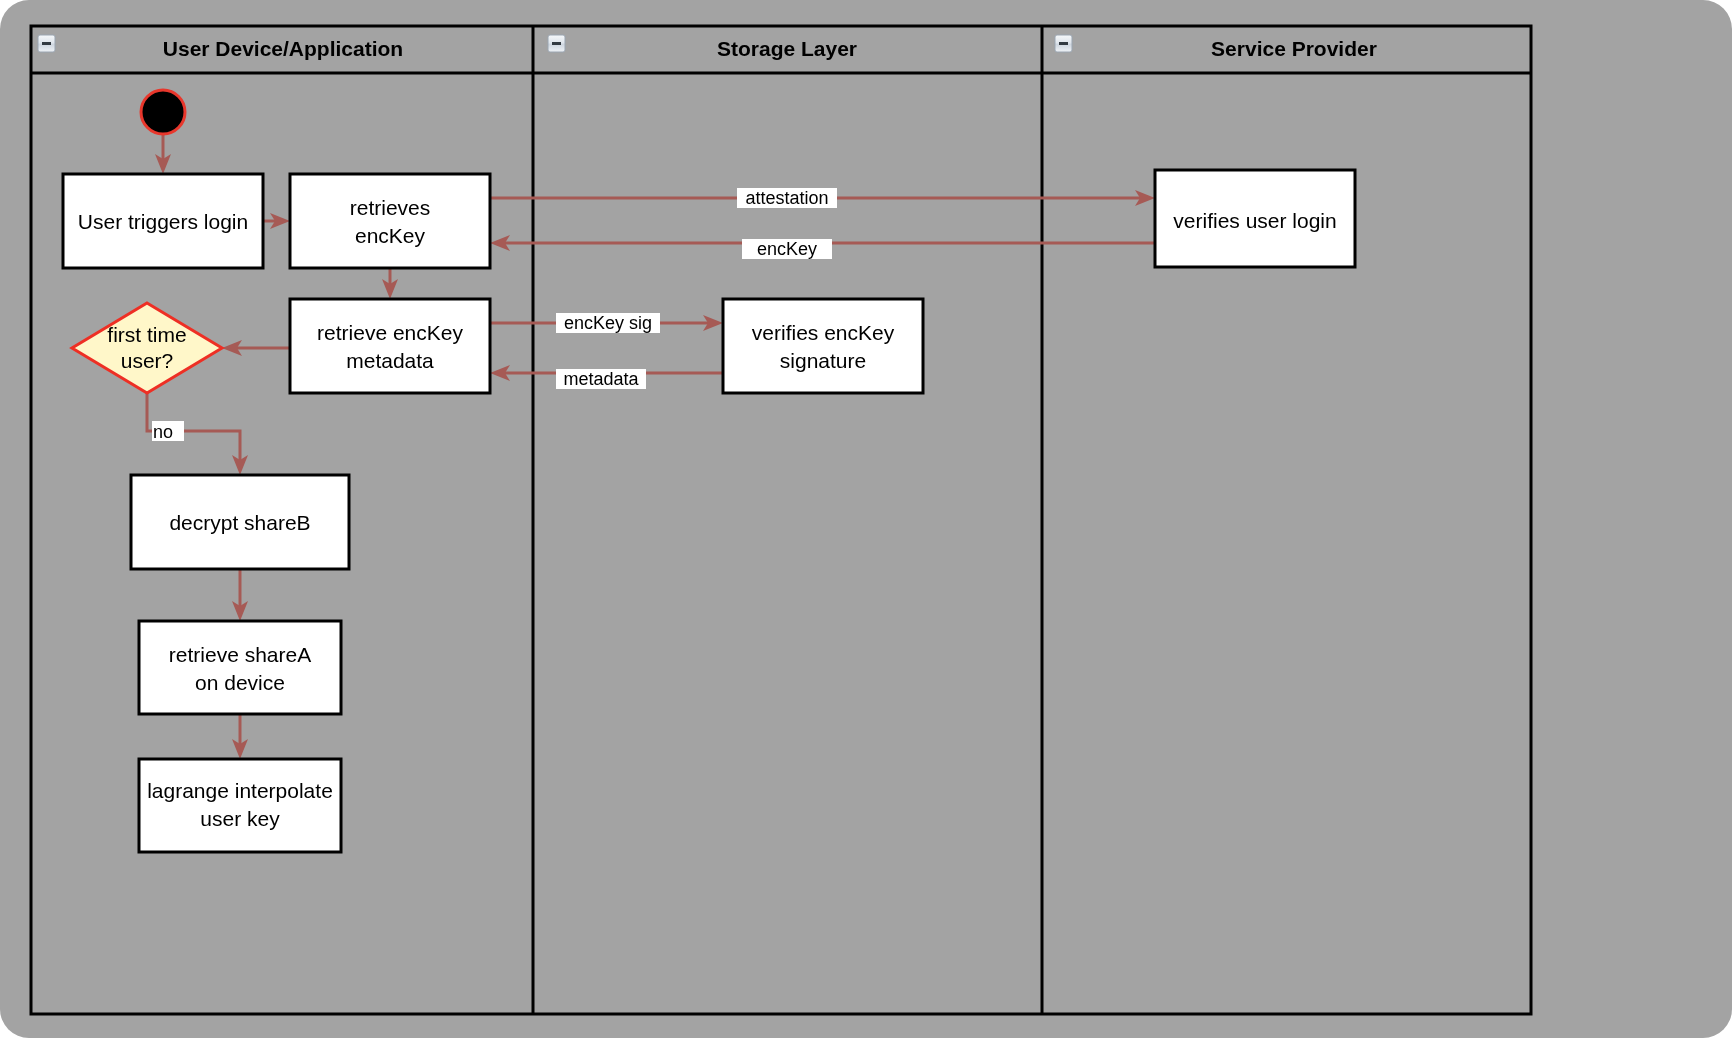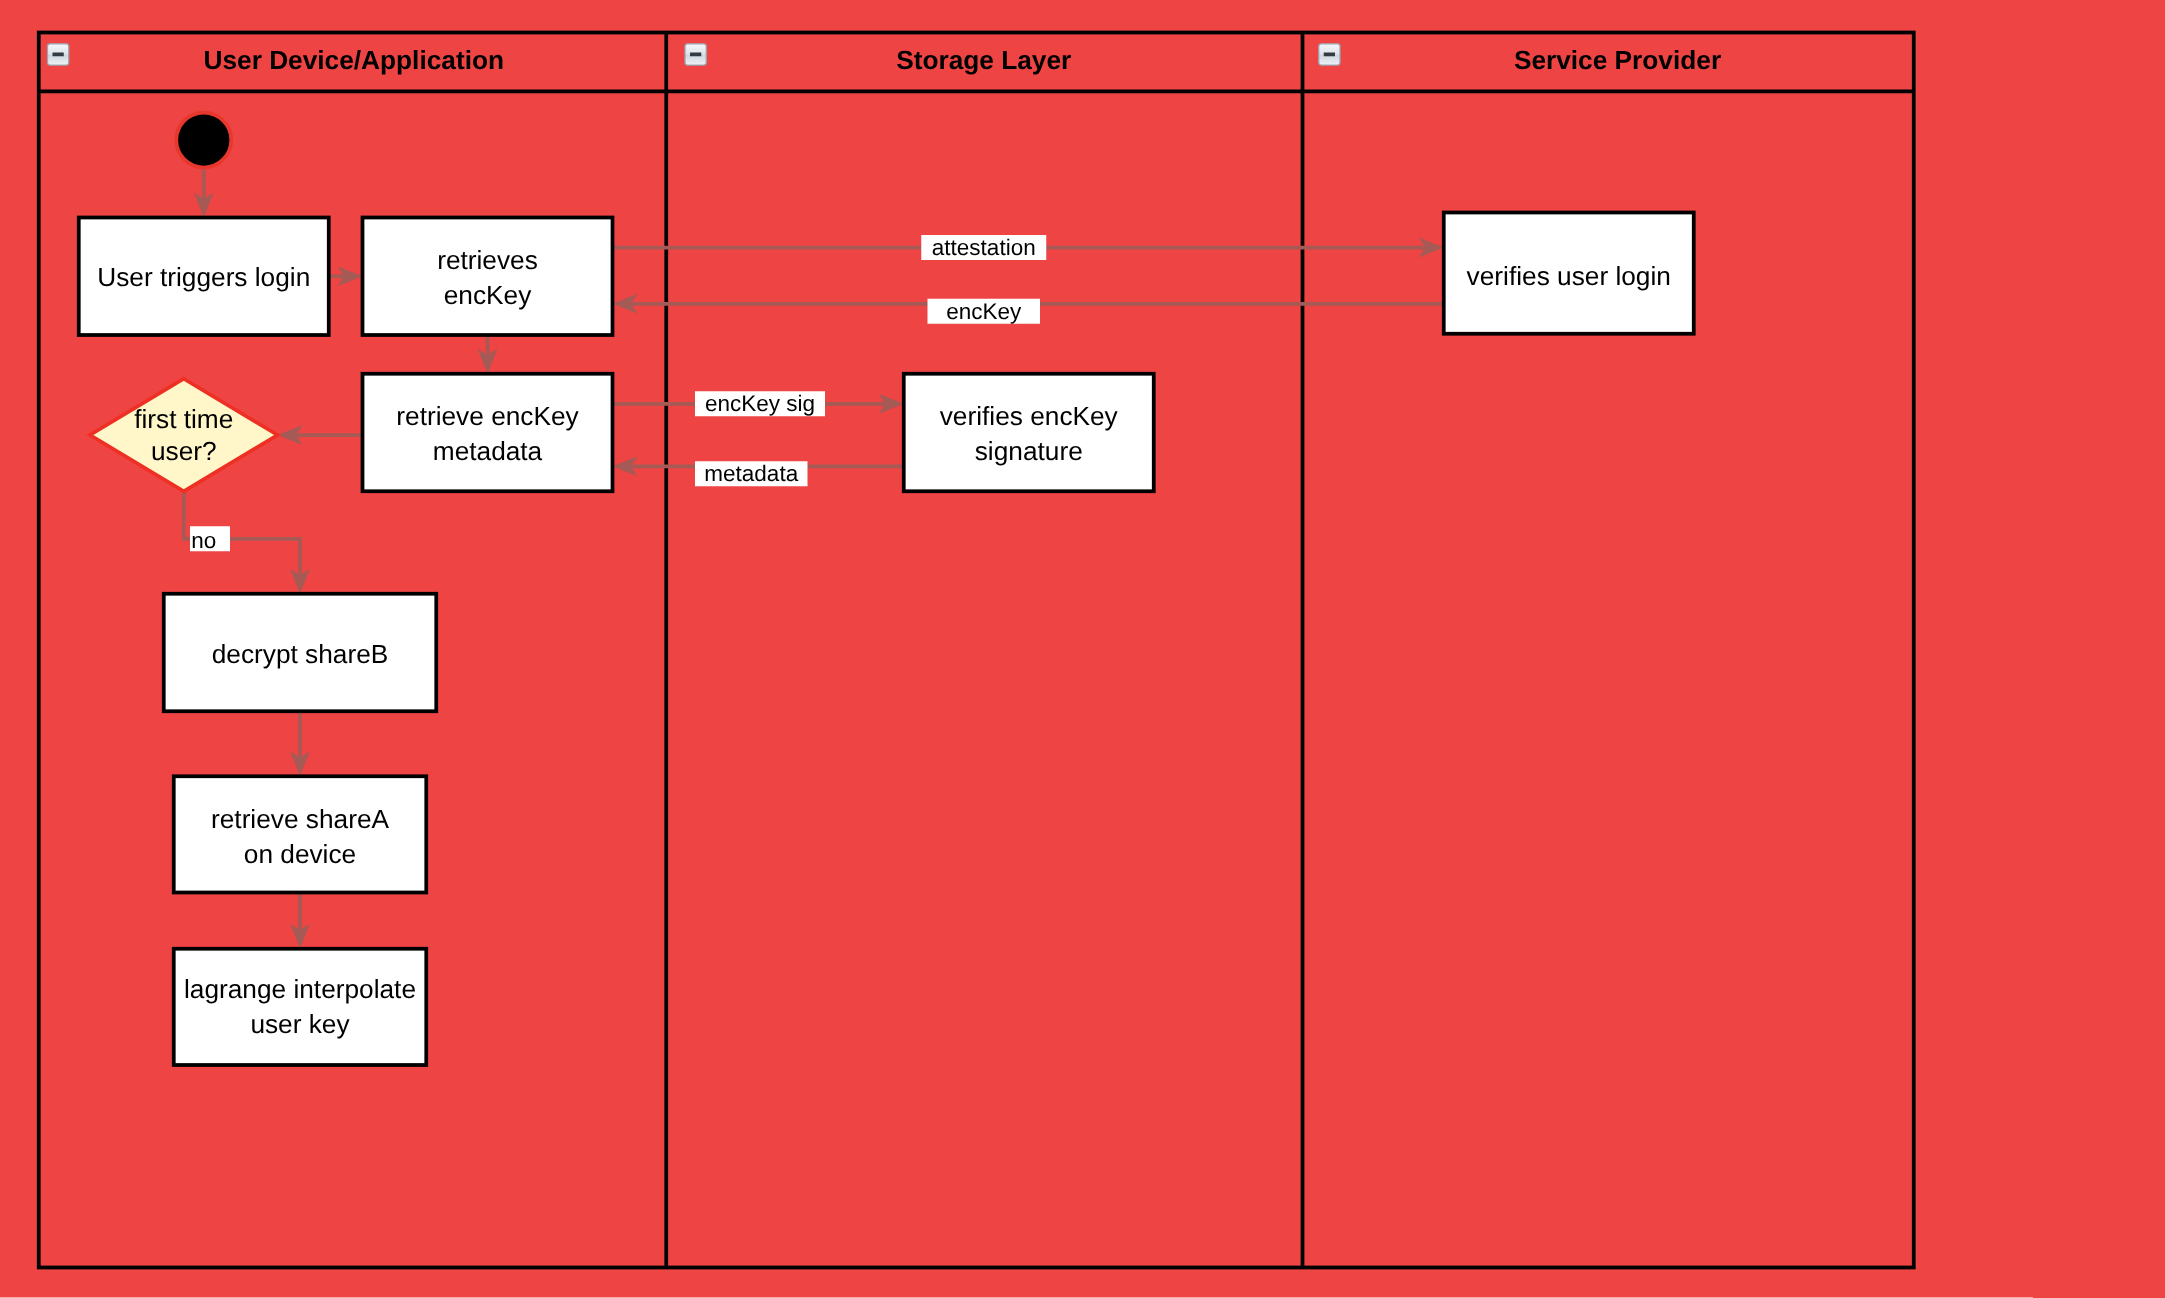--- a/index.html
+++ b/index.html
@@ -10,21 +10,22 @@
   body {
     width: 1732px;
     height: 1038px;
     font-family: "Liberation Sans", sans-serif;
     overflow: hidden;
   }
   #canvas {
     position: relative;
     width: 1732px;
     height: 1038px;
-    background: #ef4444;
+    background: #a3a3a3;
+    border-radius: 29px;
   }
   svg.diagram {
     position: absolute;
     left: 0;
     top: 0;
     width: 1732px;
     height: 1038px;
   }
   .lane-title {
     font-family: "Liberation Sans", sans-serif;

